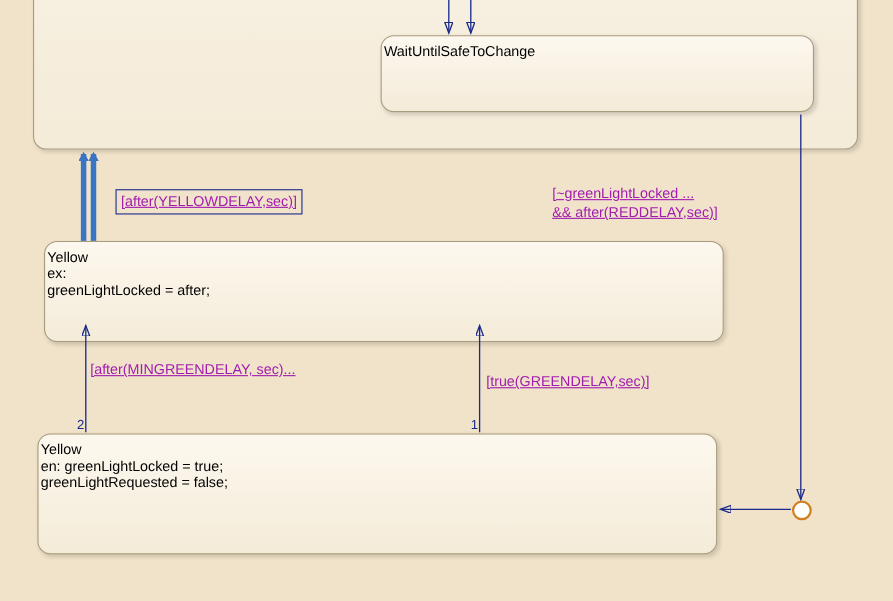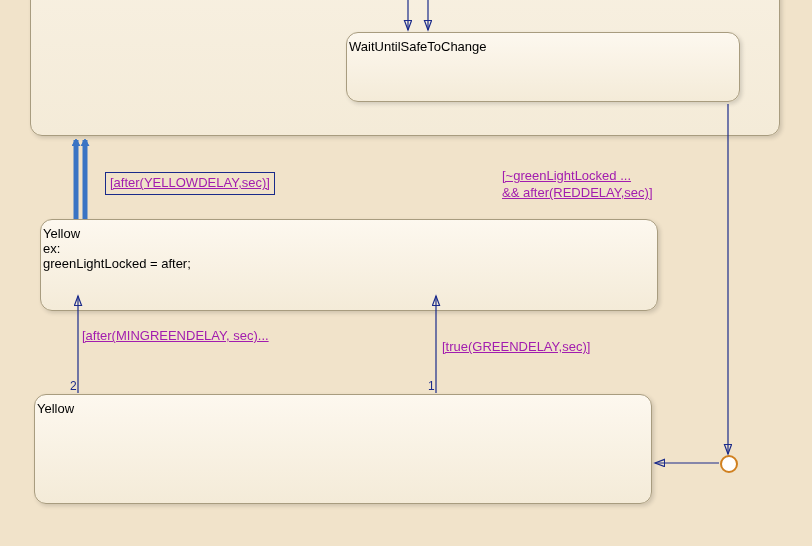--- a/index.html
+++ b/index.html
@@ -69,20 +69,22 @@
 </div>
 
 <div class="state" style="left:40px; top:219px; width:618px; height:92px;">
   <div class="title">Yellow</div>
   <div>ex:</div>
   <div>greenLightLocked = after;</div>
 </div>
 
 <div class="state" style="left:34px; top:394px; width:618px; height:110px;">
   <div class="title">Yellow</div>
+  <div>en: greenLightLocked = true;</div>
+  <div>greenLightRequested = false;</div>
 </div>
 
 <div class="label boxed" style="left:105px; top:172px;">[after(YELLOWDELAY,sec)]</div>
 
 <div class="label" style="left:502px; top:168px;">
   <div>[~greenLightLocked ...</div>
   <div>&amp;&amp; after(REDDELAY,sec)]</div>
 </div>
 
 <div class="label" style="left:82px; top:328px;">

